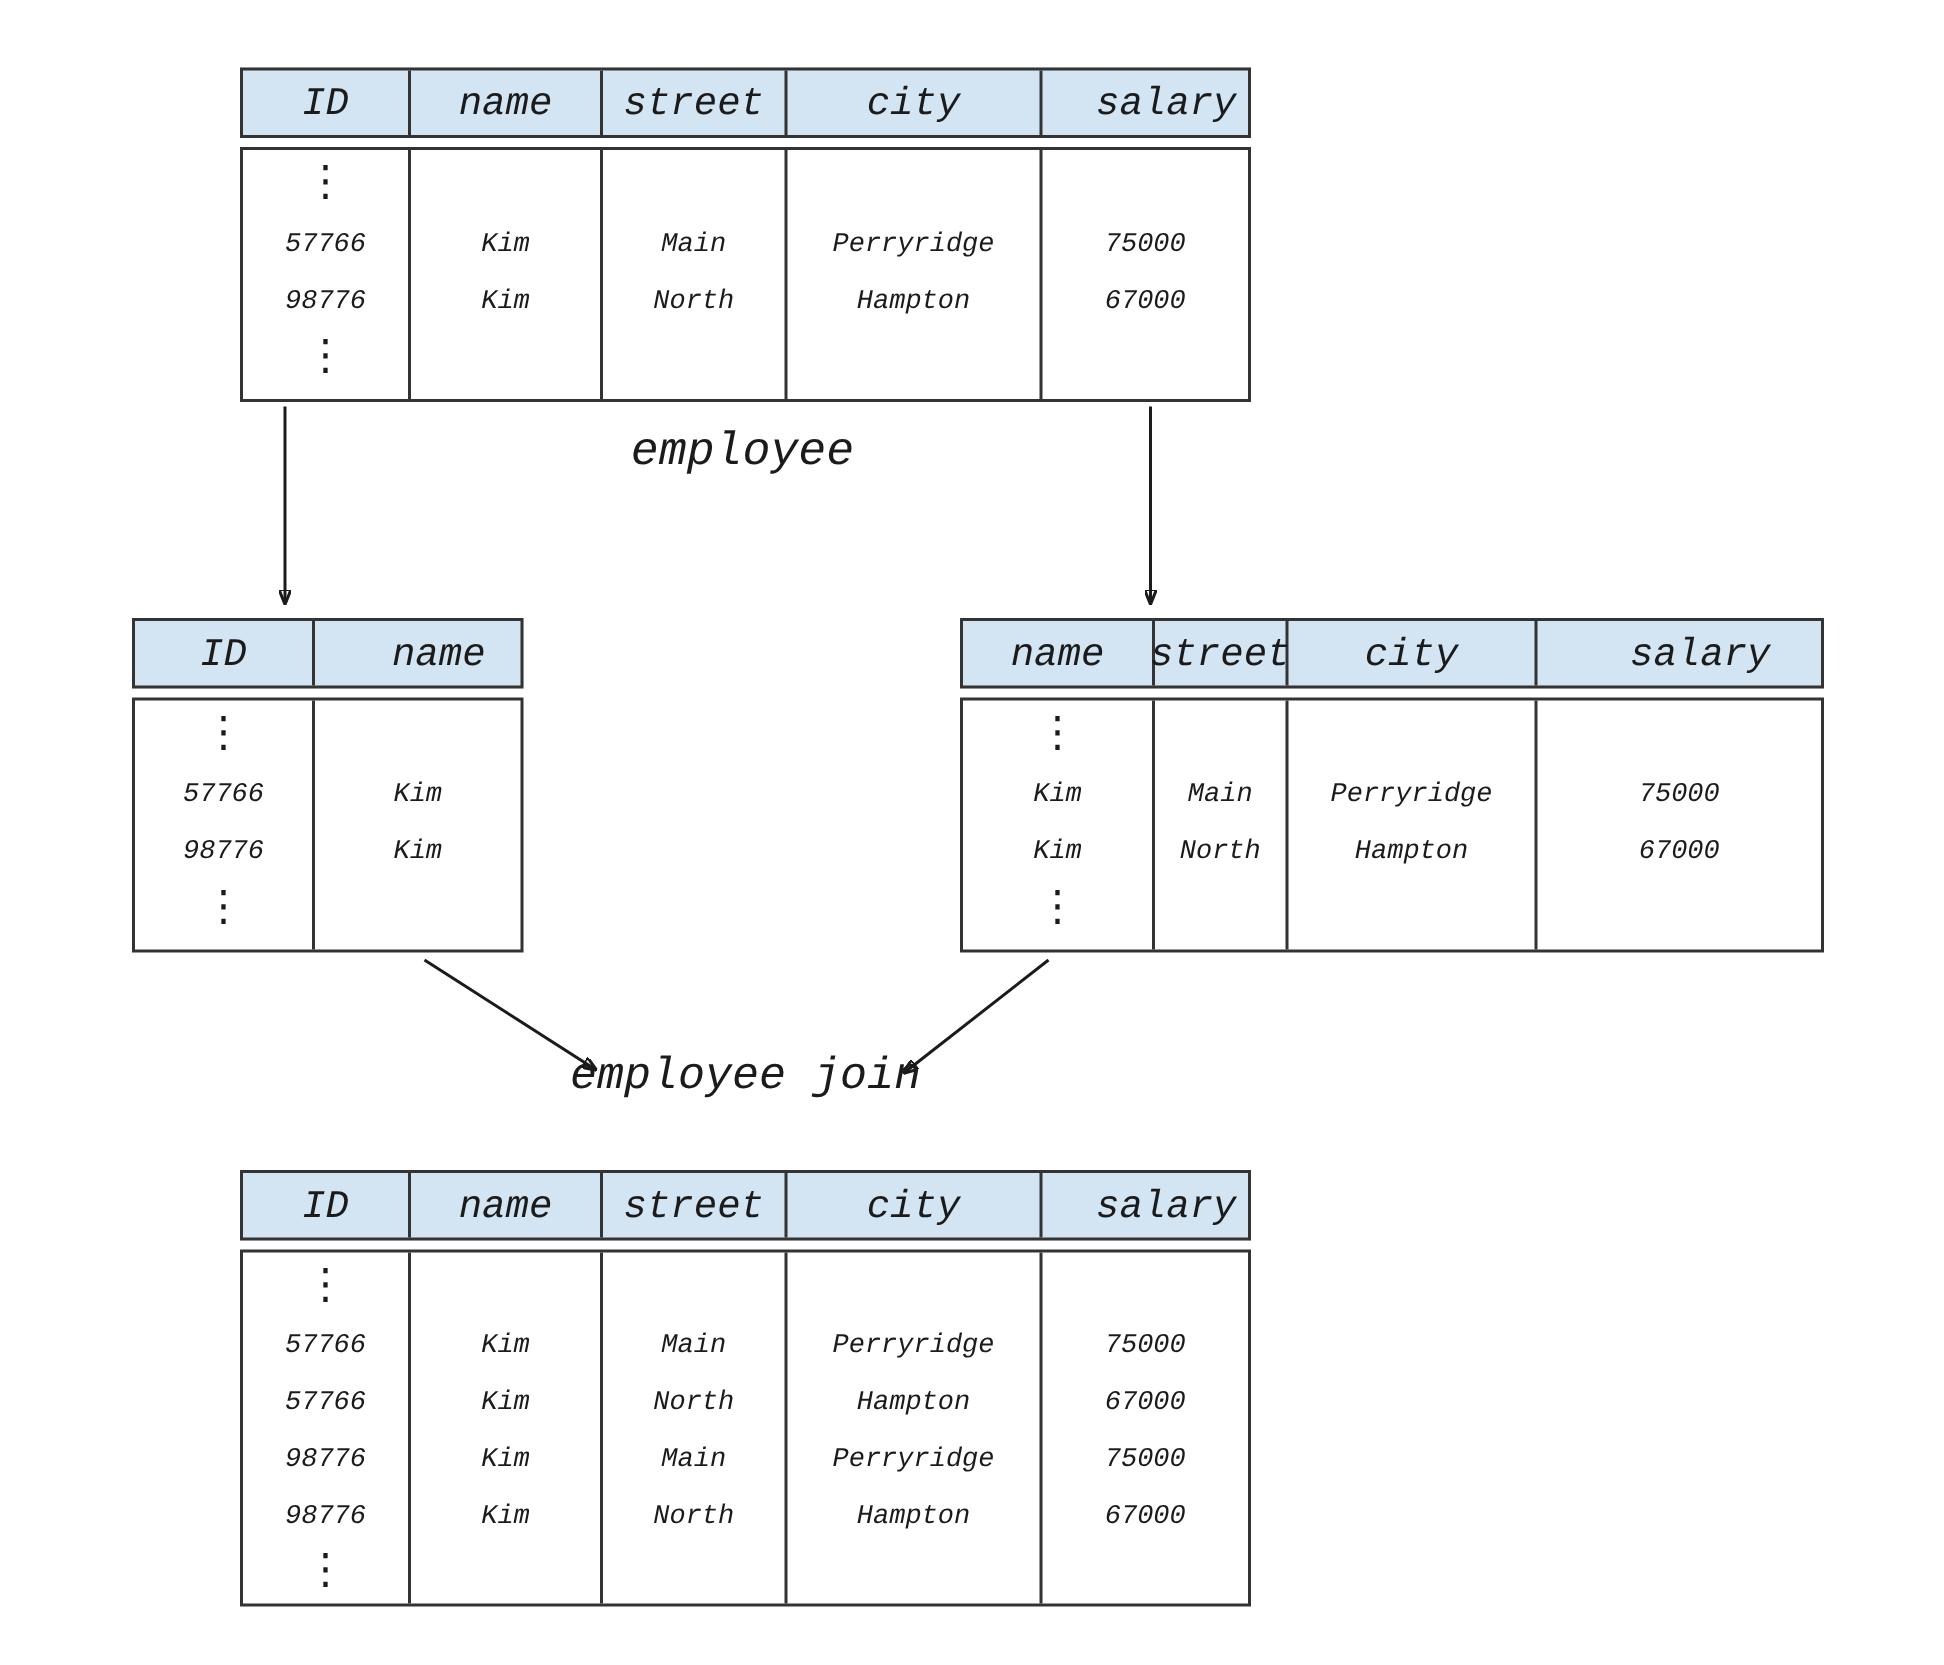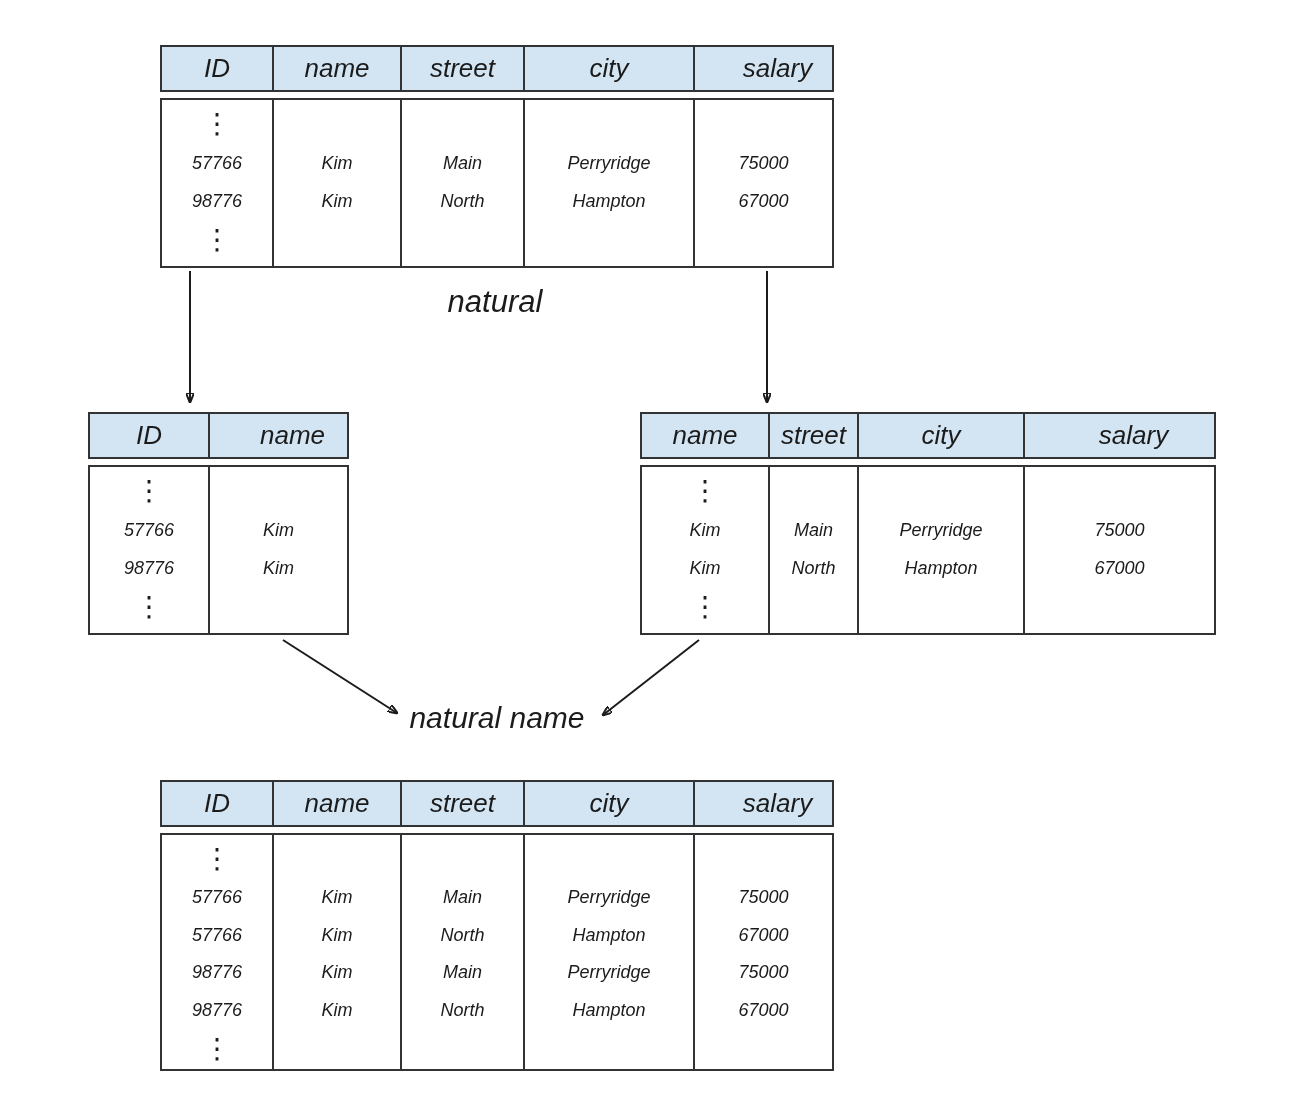--- a/index.html
+++ b/index.html
@@ -6,21 +6,21 @@
     --header-fill:#d3e5f3;
     --border:#333333;
     --text:#1b1b1b;
     --background:#ffffff;
   }
   html,body{margin:0;padding:0;}
   .stage{
     position:relative;
     width:1296px;height:1110px;
     background:var(--background);
-    font-family:Liberation Sans, sans-serif;
+    font-family:Liberation Mono, monospace;
     font-style:italic;
     color:var(--text);
     overflow:hidden;
   }
   .rtable{position:absolute;}
   .thead{
     display:flex;
     height:47px;
     box-sizing:border-box;
     border:2px solid var(--border);
@@ -107,21 +107,21 @@
           <div class="dots"></div>
         </div>
         <div class="bcol" style="width: 137px;">
           <div class="dots"></div>
           <div class="cell">75000</div>
           <div class="cell">67000</div>
           <div class="dots"></div>
         </div>
       </div>
   </div>
-  <div class="caption" style="left:160px;top:284px;width:670px;">natural</div>
+  <div class="caption" style="left:160px;top:284px;width:670px;">employee</div>
 
   <div class="rtable" id="t-left" style="left:88px;top:412px;">
     <div class="thead">
         <div class="hcell" style="width: 120px;">ID</div>
         <div class="hcell" style="width: 137px;">name</div>
       </div>
     <div class="tbody">
         <div class="bcol" style="width: 120px;">
           <div class="dots">⋮</div>
           <div class="cell">57766</div>
@@ -165,21 +165,21 @@
         </div>
         <div class="bcol" style="width: 189px;">
           <div class="dots"></div>
           <div class="cell">75000</div>
           <div class="cell">67000</div>
           <div class="dots"></div>
         </div>
       </div>
   </div>
 
-  <div class="join-label" style="left:347px;top:701px;width:300px;">natural name</div>
+  <div class="join-label" style="left:347px;top:701px;width:300px;">employee join</div>
 
   <div class="rtable" id="t-result" style="left:160px;top:780px;">
     <div class="thead">
         <div class="hcell" style="width: 112px;">ID</div>
         <div class="hcell" style="width: 128px;">name</div>
         <div class="hcell" style="width: 123px;">street</div>
         <div class="hcell" style="width: 170px;">city</div>
         <div class="hcell" style="width: 137px;">salary</div>
       </div>
     <div class="tbody">

